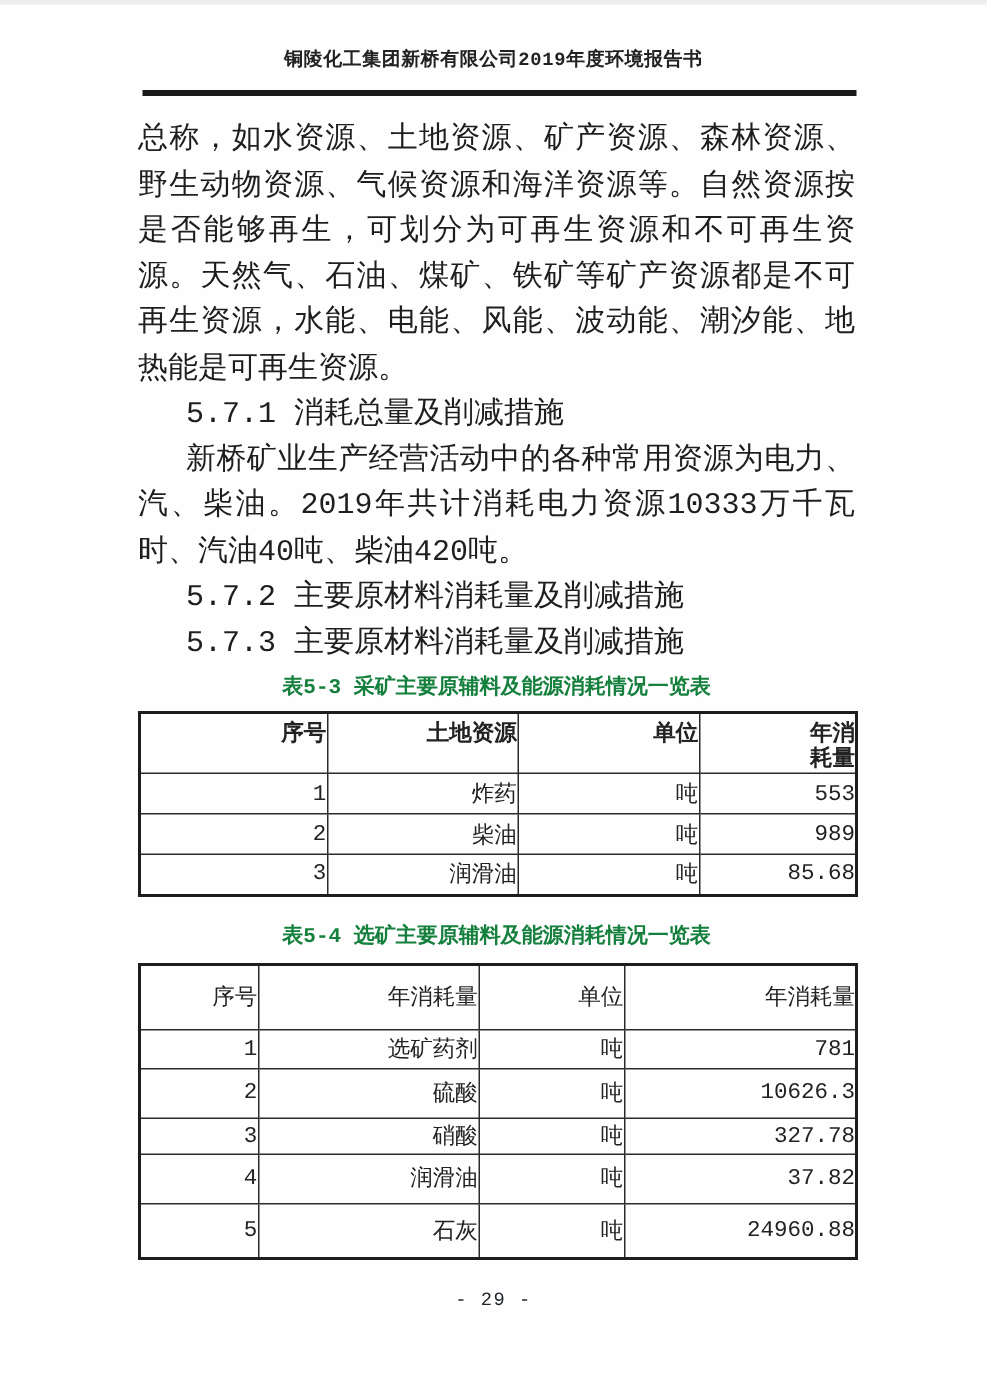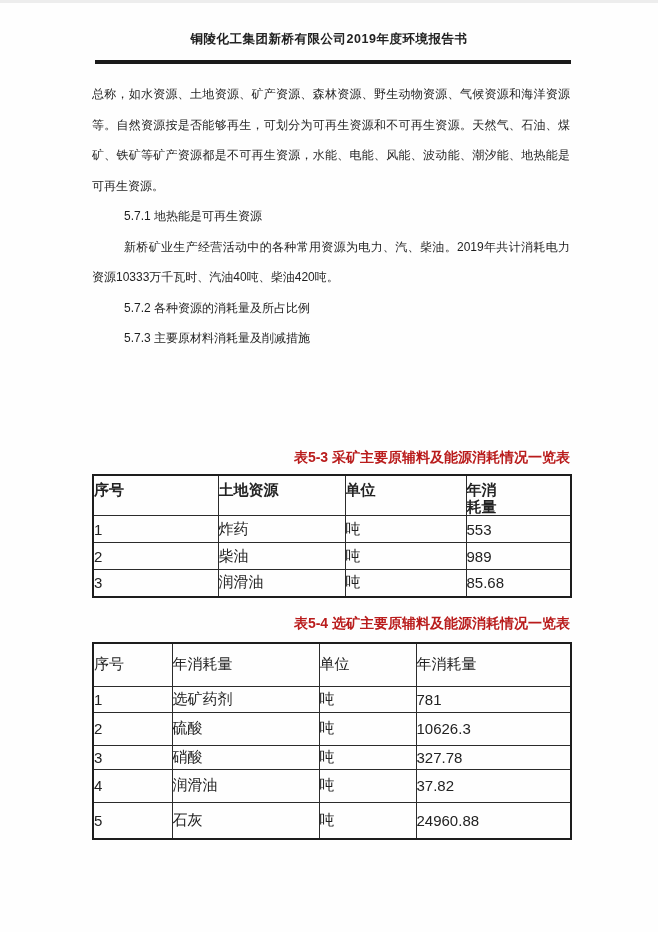--- a/index.html
+++ b/index.html
@@ -1,20 +1,20 @@
 <!DOCTYPE html>
 <html><head>
 <meta charset="utf-8">
 <style>
   html,body { margin:0; padding:0; background:#ffffff; }
   .page {
     position:relative;
     width:658px; height:932px;
     background:#fefefe;
-    font-family:Liberation Sans, sans-serif;
+    font-family:Liberation Mono, monospace;
     color:#1e1e1e;
     overflow:hidden;
   }
   .page-top-edge {
     position:absolute; top:0; left:0; width:100%; height:3px;
     background:#ededed;
   }
 
   
   .doc-header-title {
@@ -24,46 +24,46 @@
     color:#222;
   }
   .doc-header-rule {
     position:absolute; top:60px; left:95px; width:476px; height:4px;
     background:#1a1a1a;
   }
 
   
   .text-flow {
     position:absolute; top:79px; left:92px; width:478px;
-    font-size:12px; line-height:30.5px;
+    font-size:20px; line-height:30.5px;
     text-align:justify;
   }
   .text-flow p { margin:0; }
   .indent { text-indent:32px; }
 
   
   .tbl-caption {
     position:absolute; left:92px; width:478px;
-    text-align:right; font-weight:bold; font-size:14px; color:#b91c1c;
+    text-align:center; font-weight:bold; font-size:14px; color:#15803d;
   }
   .cap-mining { top:449px; }
   .cap-benef  { top:615px; }
 
   
   table.doc-table {
     position:absolute; left:92px; width:478px;
     border-collapse:collapse; table-layout:fixed;
     font-size:15px; color:#222;
     border:2px solid #1d1d1d;
   }
   .tbl-mining { top:474px; }
   .tbl-benef  { top:642px; }
   .doc-table th, .doc-table td {
     border:1px solid #2b2b2b;
-    text-align:left; vertical-align:middle;
+    text-align:right; vertical-align:middle;
     padding:0; overflow:hidden;
   }
   
   .tbl-mining th {
     vertical-align:top; padding-top:5px;
     font-weight:bold; line-height:17px;
   }
   .wrap-2 { display:inline-block; width:2.2em; line-height:17px; }
   
   .tbl-benef th { font-weight:normal; }
@@ -86,23 +86,23 @@
 <body>
 
 <div class="page">
   <div class="page-top-edge"></div>
 
   <div class="doc-header-title">铜陵化工集团新桥有限公司2019年度环境报告书</div>
   <div class="doc-header-rule"></div>
 
   <div class="text-flow">
     <p>总称，如水资源、土地资源、矿产资源、森林资源、野生动物资源、气候资源和海洋资源等。自然资源按是否能够再生，可划分为可再生资源和不可再生资源。天然气、石油、煤矿、铁矿等矿产资源都是不可再生资源，水能、电能、风能、波动能、潮汐能、地热能是可再生资源。</p>
-    <p class="indent">5.7.1 地热能是可再生资源</p>
+    <p class="indent">5.7.1 消耗总量及削减措施</p>
     <p class="indent">新桥矿业生产经营活动中的各种常用资源为电力、汽、柴油。2019年共计消耗电力资源10333万千瓦时、汽油40吨、柴油420吨。</p>
-    <p class="indent">5.7.2 各种资源的消耗量及所占比例</p>
+    <p class="indent">5.7.2 主要原材料消耗量及削减措施</p>
     <p class="indent">5.7.3 主要原材料消耗量及削减措施</p>
   </div>
 
   <div class="tbl-caption cap-mining">表5-3 采矿主要原辅料及能源消耗情况一览表</div>
 
   <table class="doc-table tbl-mining">
     <colgroup>
         <col style="width:125px">
         <col style="width:127px">
         <col style="width:121px">
@@ -178,13 +178,14 @@
     </tr>
     <tr class="h37">
       <td>5</td>
       <td>石灰</td>
       <td>吨</td>
       <td class="raised-b">24960.88</td>
     </tr>
   </tbody>
     </table>
 
+  <div class="page-number">- 29 -</div>
 </div>
 
 </body></html>

